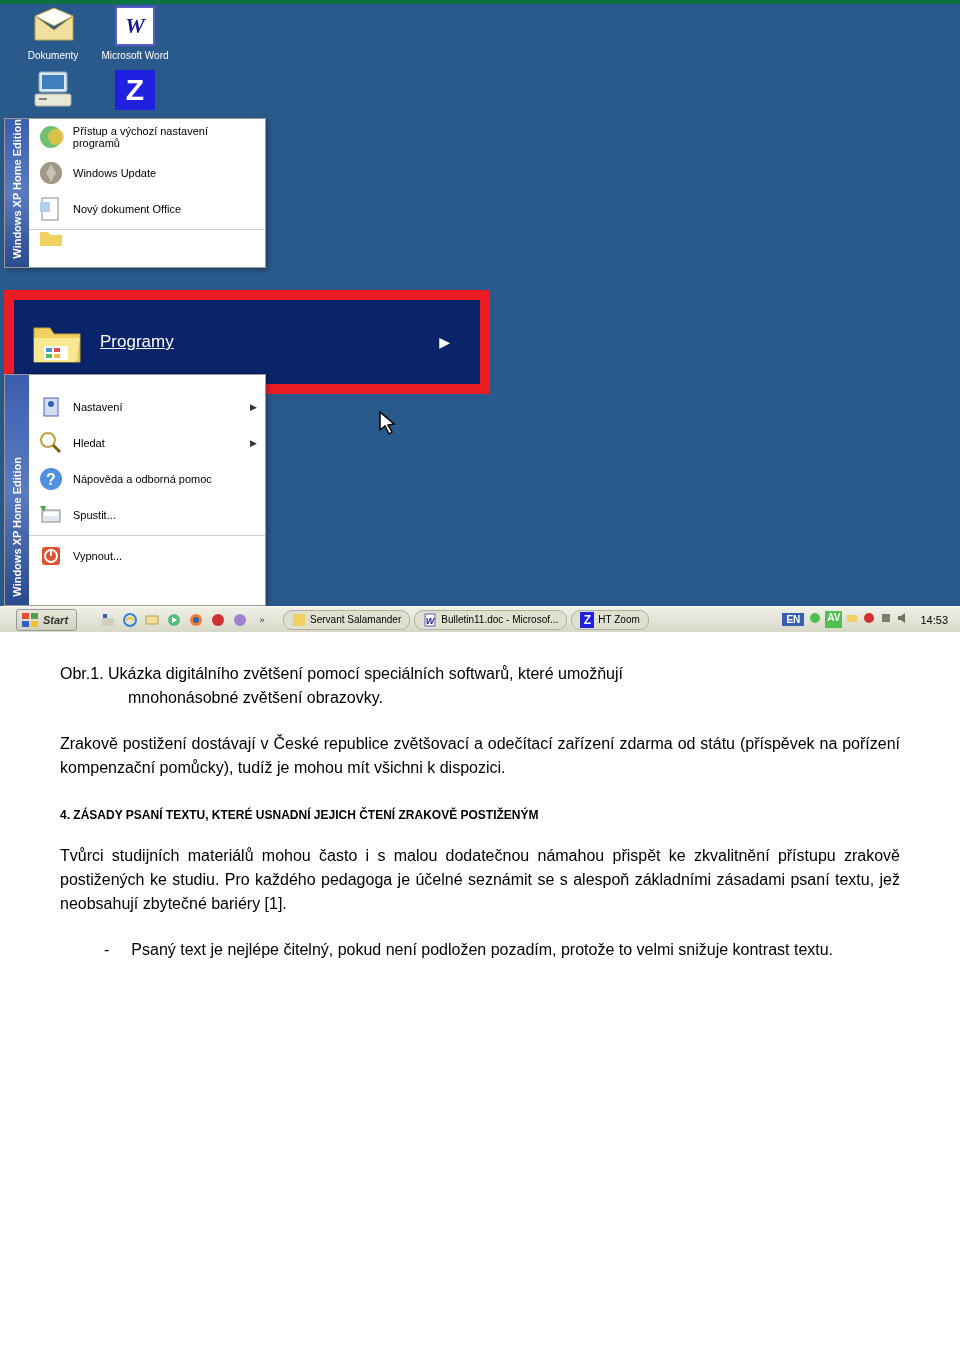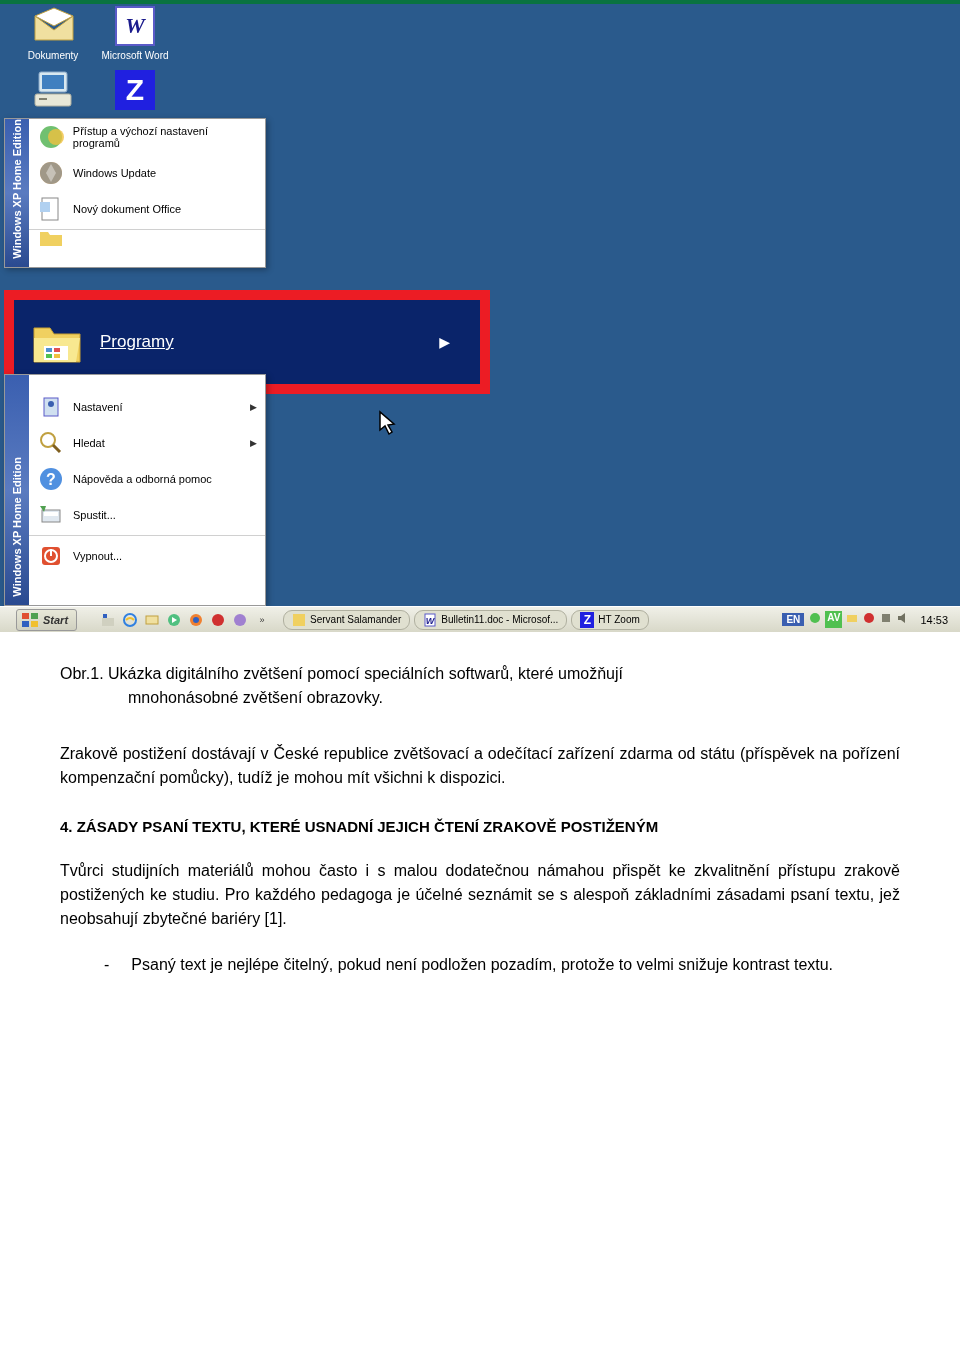--- a/index.html
+++ b/index.html
@@ -51,24 +51,24 @@
   .taskbar-items { display: flex; align-items: center; gap: 4px; flex: 1; padding: 0 6px; }
   .taskbar-item { display: flex; align-items: center; padding: 2px 8px; background: #e0e0d0; border: 1px solid #b0b0a0; border-radius: 9px; font-size: 10px; cursor: pointer; max-width: 170px; white-space: nowrap; overflow: hidden; }
   .taskbar-item .tico { width: 14px; height: 14px; margin-right: 4px; display: inline-flex; align-items: center; justify-content: center; }
   .tray { display: flex; align-items: center; gap: 4px; padding: 0 6px; }
   .tray-lang { background: #3a5fb0; color: #fff; font-size: 10px; padding: 1px 4px; font-weight: bold; }
   .tray-icons { display: flex; gap: 3px; }
   .tray-icons span { font-size: 12px; }
   .tray-time { font-size: 11px; padding: 0 6px; }
   
   .document-section { padding: 30px 60px 40px; font-family: Arial, sans-serif; color: #000; line-height: 1.5; }
-  .caption { font-size: 16px; margin-bottom: 32px; }
+  .caption { font-size: 16px; margin-bottom: 22px; }
   .caption .indent-line { display: block; margin-left: 68px; }
   .paragraph { font-size: 16px; text-align: justify; margin-bottom: 22px; }
-  .heading { font-size: 15px; font-weight: bold; margin: 26px 0 20px; }
+  .heading { font-size: 12px; font-weight: bold; margin: 26px 0 20px; }
   .bullet-item { display: flex; margin-left: 44px; font-size: 16px; text-align: justify; }
   .bullet-item .dash { margin-right: 22px; }
 </style>
 </head>
 <body>
 
 <div class="screenshot">
   <div class="green-border-top"></div>
 
   <div class="desktop-icon icon-documents">

